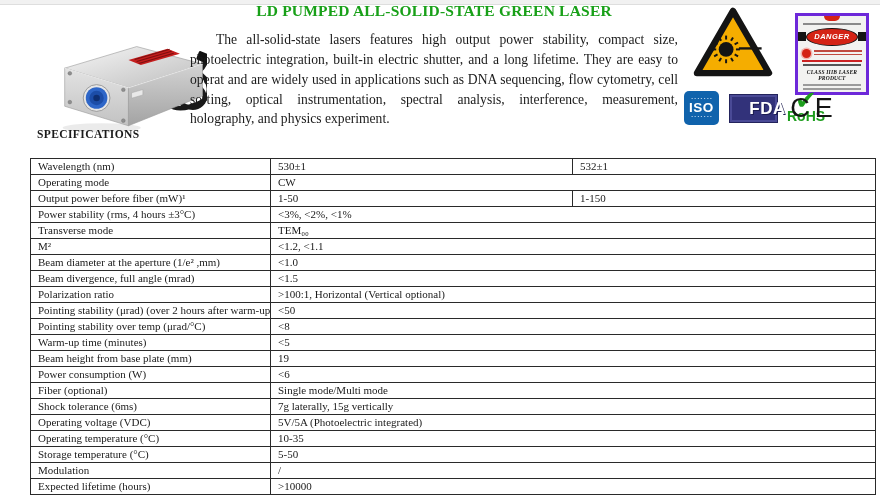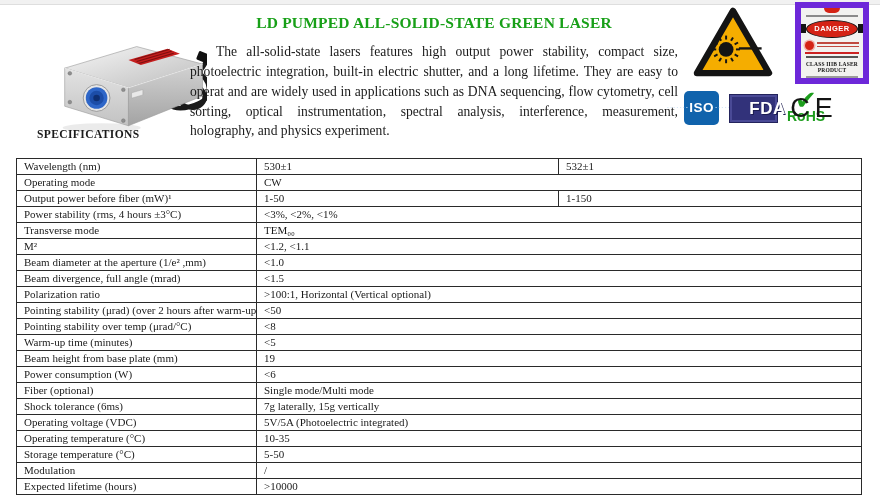--- a/index.html
+++ b/index.html
@@ -3,64 +3,64 @@
 <meta charset="utf-8">
 <style>
   html,body{margin:0;padding:0;}
   body{
     width:880px;height:503px;background:#ffffff;position:relative;overflow:hidden;
     font-family:"Liberation Serif", serif;color:#1a1a1a;
   }
   .top-strip{position:absolute;left:0;top:0;width:880px;height:4px;background:#f1f1f1;border-bottom:1px solid #dedede;}
 
   
-  .intro{position:absolute;left:186px;top:14px;width:496px;}
+  .intro{position:absolute;left:186px;top:2px;width:496px;}
   .page-title{margin:0 0 10px 0;font-size:15.5px;font-weight:bold;text-align:center;color:#18a018;letter-spacing:.2px;}
   .description{margin:4px;font-size:13.6px;line-height:1.46;text-align:justify;text-indent:26px;}
 
   
   .product-image{position:absolute;left:52px;top:26px;width:155px;height:108px;}
 
   
   .warning-triangle{position:absolute;left:692px;top:6px;width:82px;height:73px;}
 
-  .danger-label{position:absolute;left:795px;top:2px;width:74px;height:82px;background:#f2f2f0;border:6px solid #6d28d9;box-sizing:border-box;overflow:hidden;}
+  .danger-label{position:absolute;left:795px;top:13px;width:74px;height:82px;background:#f2f2f0;border:3px solid #6d28d9;box-sizing:border-box;overflow:hidden;font-style:italic;}
   .dl-tab{width:16px;height:5px;background:#d42315;margin:0 auto;border-radius:0 0 6px 6px;}
   .dl-microline{height:2px;background:#8a8a8a;margin:2px 5px 0 5px;}
   .dl-microline.dark{background:#555;}
   .dl-band{display:flex;align-items:center;margin-top:3px;height:17px;}
   .dl-bar{flex:1;height:9px;background:#141414;}
   .dl-oval{width:50px;height:16px;background:#d42315;border:1px solid #141414;border-radius:50%;display:flex;align-items:center;justify-content:center;flex:0 0 auto;}
   .dl-oval span{color:#ffffff;font-family:"Liberation Sans",sans-serif;font-weight:bold;font-size:7.5px;letter-spacing:.5px;}
   .dl-warnrow{display:flex;align-items:center;gap:3px;margin:4px 4px 0 4px;}
   .dl-star{width:9px;height:9px;background:#d42315;border-radius:50%;flex:0 0 auto;box-shadow:0 0 0 1.5px #f2b5b0;}
   .dl-redlines{flex:1;}
   .dl-redlines i{display:block;height:1.6px;background:#c04a40;margin-bottom:2px;}
   .dl-rule{height:2px;background:#c22;margin:2px 4px 0 4px;}
   .dl-class{font-family:"Liberation Serif",serif;font-weight:bold;font-size:5.5px;text-align:center;margin-top:3px;letter-spacing:.2px;color:#111;}
   .dl-fineprint{margin-top:3px;}
   .dl-fineprint i{display:block;height:1.5px;background:#9b9b9b;margin:0 5px 2.5px 5px;}
 
-  .iso-badge{position:absolute;left:684px;top:91px;width:35px;height:34px;background:#1063ac;border-radius:5px;color:#fff;display:flex;align-items:center;justify-content:center;}
+  .iso-badge{position:absolute;left:684px;top:91px;width:35px;height:34px;background:#1063ac;border-radius:5px;color:#fff;display:flex;align-items:center;justify-content:center;flex-direction:column;}
   .iso-badge .iso-dots{font-size:5px;letter-spacing:1.4px;line-height:4px;color:#cfe2f5;text-indent:1.4px;}
   .iso-badge .iso-text{font-family:"Liberation Sans",sans-serif;font-weight:bold;font-size:13.5px;line-height:14px;letter-spacing:.5px;}
 
   .fda-badge{position:absolute;left:729px;top:94px;width:49px;height:29px;background:#32327a;border:1px solid #23235c;box-shadow:inset 0 0 0 2px #4a4a96;display:flex;align-items:center;justify-content:center;box-sizing:border-box;}
   .fda-badge span{color:#fff;font-family:"Liberation Sans",sans-serif;font-weight:bold;font-size:17px;letter-spacing:.5px;text-shadow:1px 1px 0 #1c1c50;margin-left:28px;}
 
   .rohs-badge{position:absolute;left:787px;top:88px;width:38px;height:37px;text-align:center;color:#1d9e1d;}
   .rohs-badge .check{font-size:26px;line-height:24px;font-weight:bold;font-family:"DejaVu Sans",sans-serif;}
   .rohs-badge .rohs-text{font-family:"Liberation Sans",sans-serif;font-weight:bold;font-size:14px;line-height:10px;margin-top:-1px;}
 
   .ce-badge{position:absolute;left:789px;top:93px;width:50px;height:30px;display:flex;align-items:center;justify-content:center;}
   .ce-badge span{font-family:"Liberation Sans",sans-serif;font-size:27px;font-weight:400;letter-spacing:5px;color:#141414;line-height:27px;}
 
   
   .spec-heading{position:absolute;left:37px;top:128px;font-size:11.5px;font-weight:bold;letter-spacing:.4px;}
-  table.spec-table{position:absolute;left:16px;top:158px;width:845px;border-collapse:collapse;table-layout:fixed;border:1.5px solid #161616;}
+  table.spec-table{position:absolute;left:30px;top:158px;width:845px;border-collapse:collapse;table-layout:fixed;border:1.5px solid #161616;}
   .spec-table td{border:1px solid #2a2a2a;font-size:11px;height:15px;padding:0 7px;line-height:1.15;overflow:hidden;white-space:nowrap;}
   .spec-table td.label-cell{text-align:left;}
   .spec-table td.value-cell{}
 </style>
 </head>
 <body>
 
 <div class="top-strip"></div>
 
 <div class="product-image">

